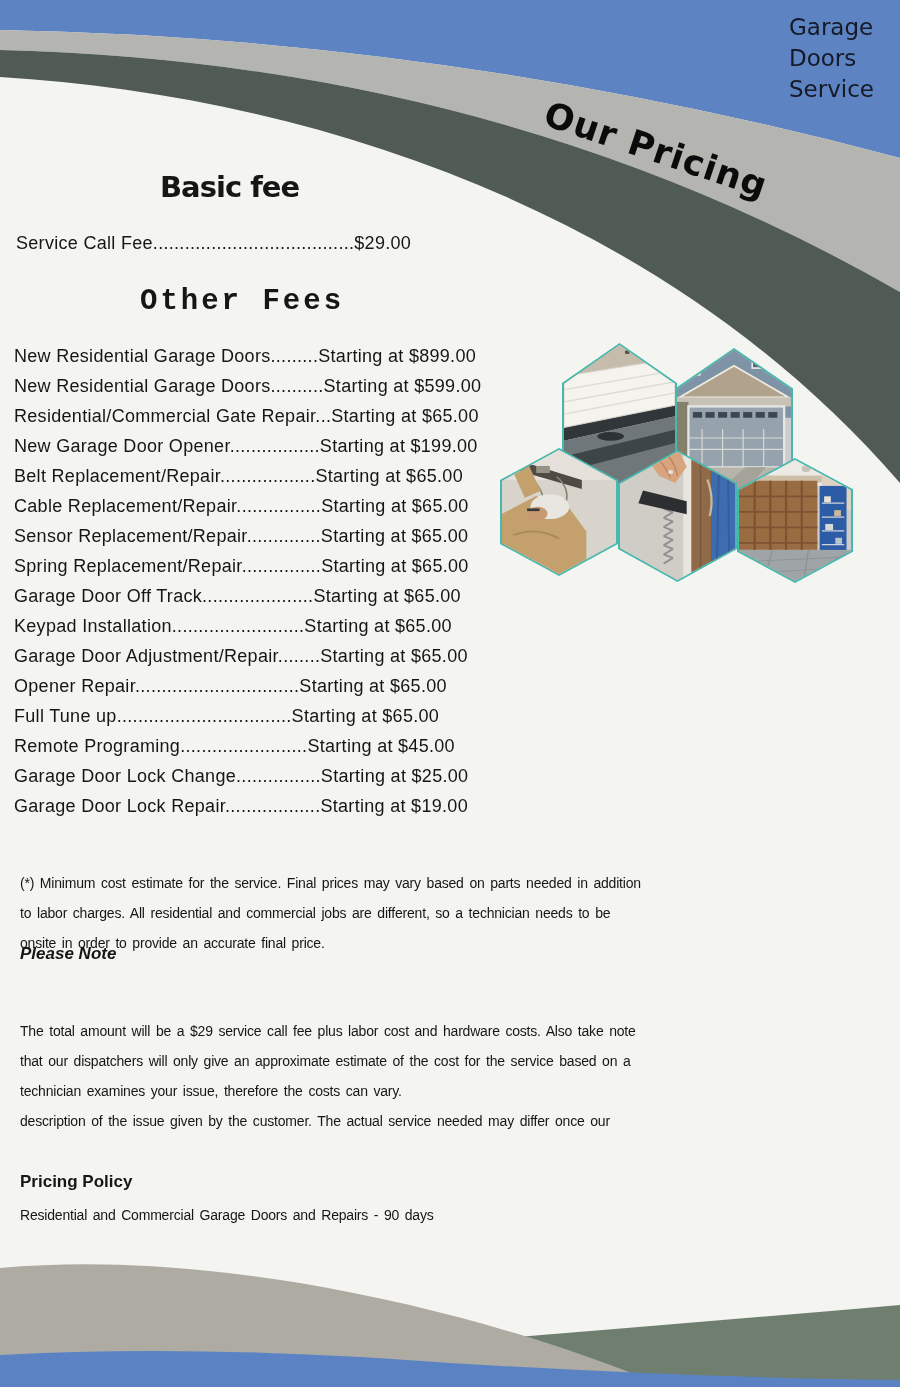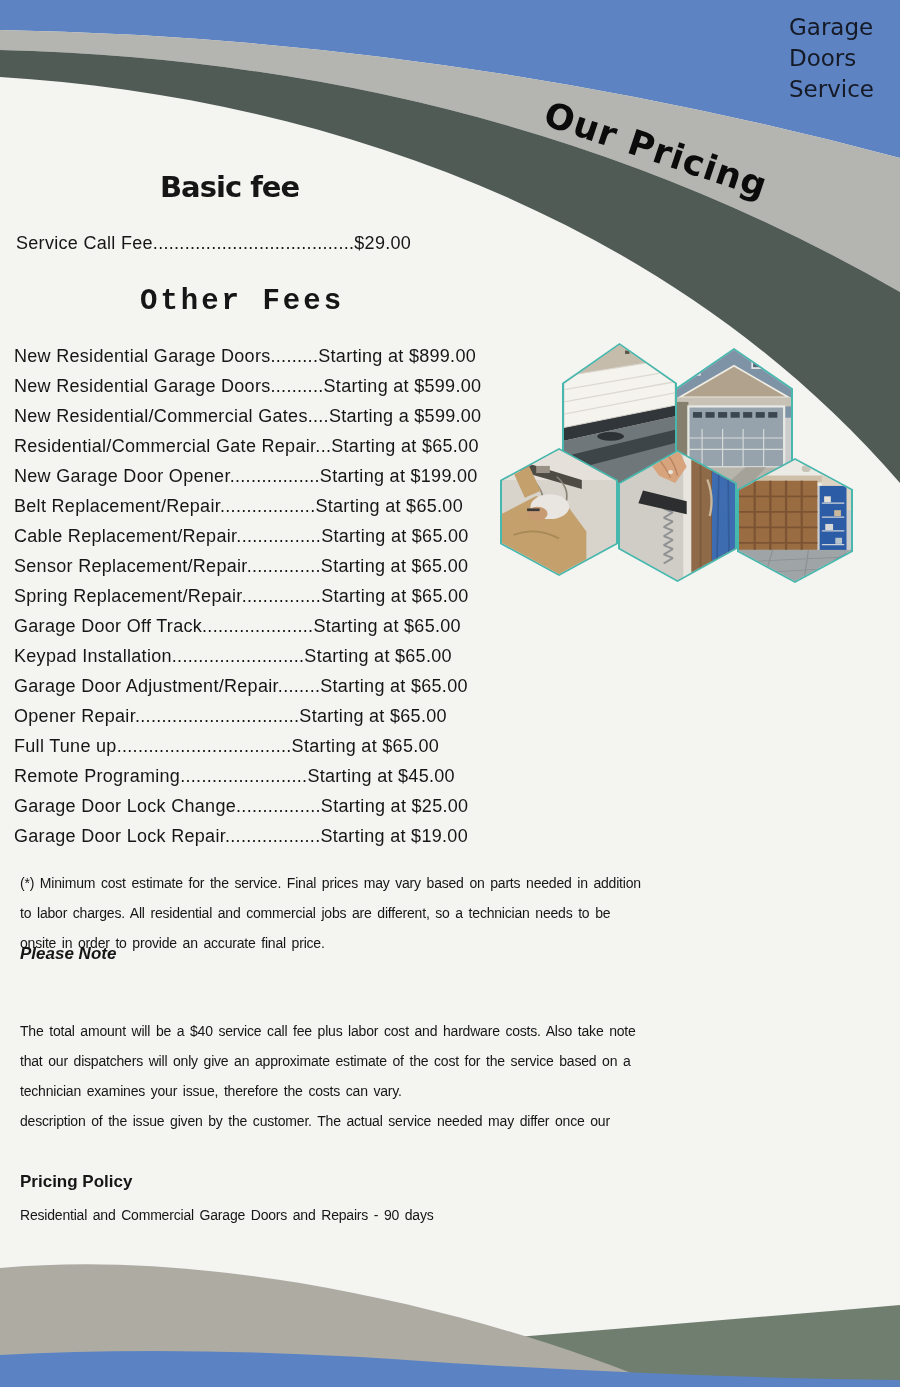--- a/index.html
+++ b/index.html
@@ -59,21 +59,20 @@
   <div class="abs h-basic">Basic fee</div>
   <div class="abs feerow service-row">
     <span>Service Call Fee</span><span>......................................</span><span>$29.00</span>
   </div>
 
   <div class="abs h-other">Other Fees</div>
 
   <div class="abs fee-list">
     <div class="feerow"><span>New Residential Garage Doors</span><span>.........</span><span>Starting at $899.00</span></div>
     <div class="feerow"><span>New Residential Garage Doors</span><span>..........</span><span>Starting at $599.00</span></div>
-    <div class="feerow"><span>New Residential/Commercial Gates</span><span>....</span><span>Starting a $599.00</span></div>
     <div class="feerow"><span>Residential/Commercial Gate Repair</span><span>...</span><span>Starting at $65.00</span></div>
     <div class="feerow"><span>New Garage Door Opener</span><span>.................</span><span>Starting at $199.00</span></div>
     <div class="feerow"><span>Belt Replacement/Repair</span><span>..................</span><span>Starting at $65.00</span></div>
     <div class="feerow"><span>Cable Replacement/Repair</span><span>................</span><span>Starting at $65.00</span></div>
     <div class="feerow"><span>Sensor Replacement/Repair</span><span>..............</span><span>Starting at $65.00</span></div>
     <div class="feerow"><span>Spring Replacement/Repair</span><span>...............</span><span>Starting at $65.00</span></div>
     <div class="feerow"><span>Garage Door Off Track</span><span>.....................</span><span>Starting at $65.00</span></div>
     <div class="feerow"><span>Keypad Installation</span><span>.........................</span><span>Starting at $65.00</span></div>
     <div class="feerow"><span>Garage Door Adjustment/Repair</span><span>........</span><span>Starting at $65.00</span></div>
     <div class="feerow"><span>Opener Repair</span><span>...............................</span><span>Starting at $65.00</span></div>
@@ -248,21 +247,21 @@
   </div>
 
   <div class="abs para disclaimer">
     <div>(*) Minimum cost estimate for the service. Final prices may vary based on parts needed in addition</div>
     <div>to labor charges. All residential and commercial jobs are different, so a technician needs to be</div>
     <div>onsite in order to provide an accurate final price.</div>
   </div>
 
   <div class="abs note-head">Please Note</div>
   <div class="abs para note-body">
-    <div>The total amount will be a $40 service call fee plus labor cost and hardware costs. Also take note</div>
+    <div>The total amount will be a $29 service call fee plus labor cost and hardware costs. Also take note</div>
     <div>that our dispatchers will only give an approximate estimate of the cost for the service based on a</div>
     <div>technician examines your issue, therefore the costs can vary.</div>
     <div>description of the issue given by the customer. The actual service needed may differ once our</div>
   </div>
 
   <div class="abs warranty-head">Pricing Policy</div>
   <div class="abs para warranty-line">Residential and Commercial Garage Doors and Repairs - 90 days</div>
 
   <svg class="abs" style="left:0;bottom:0" width="900" height="150" viewBox="0 0 900 150">
     <path d="M480,103 C620,92 760,80 900,68 V150 H480 Z" fill="#6f7e6e"></path>

